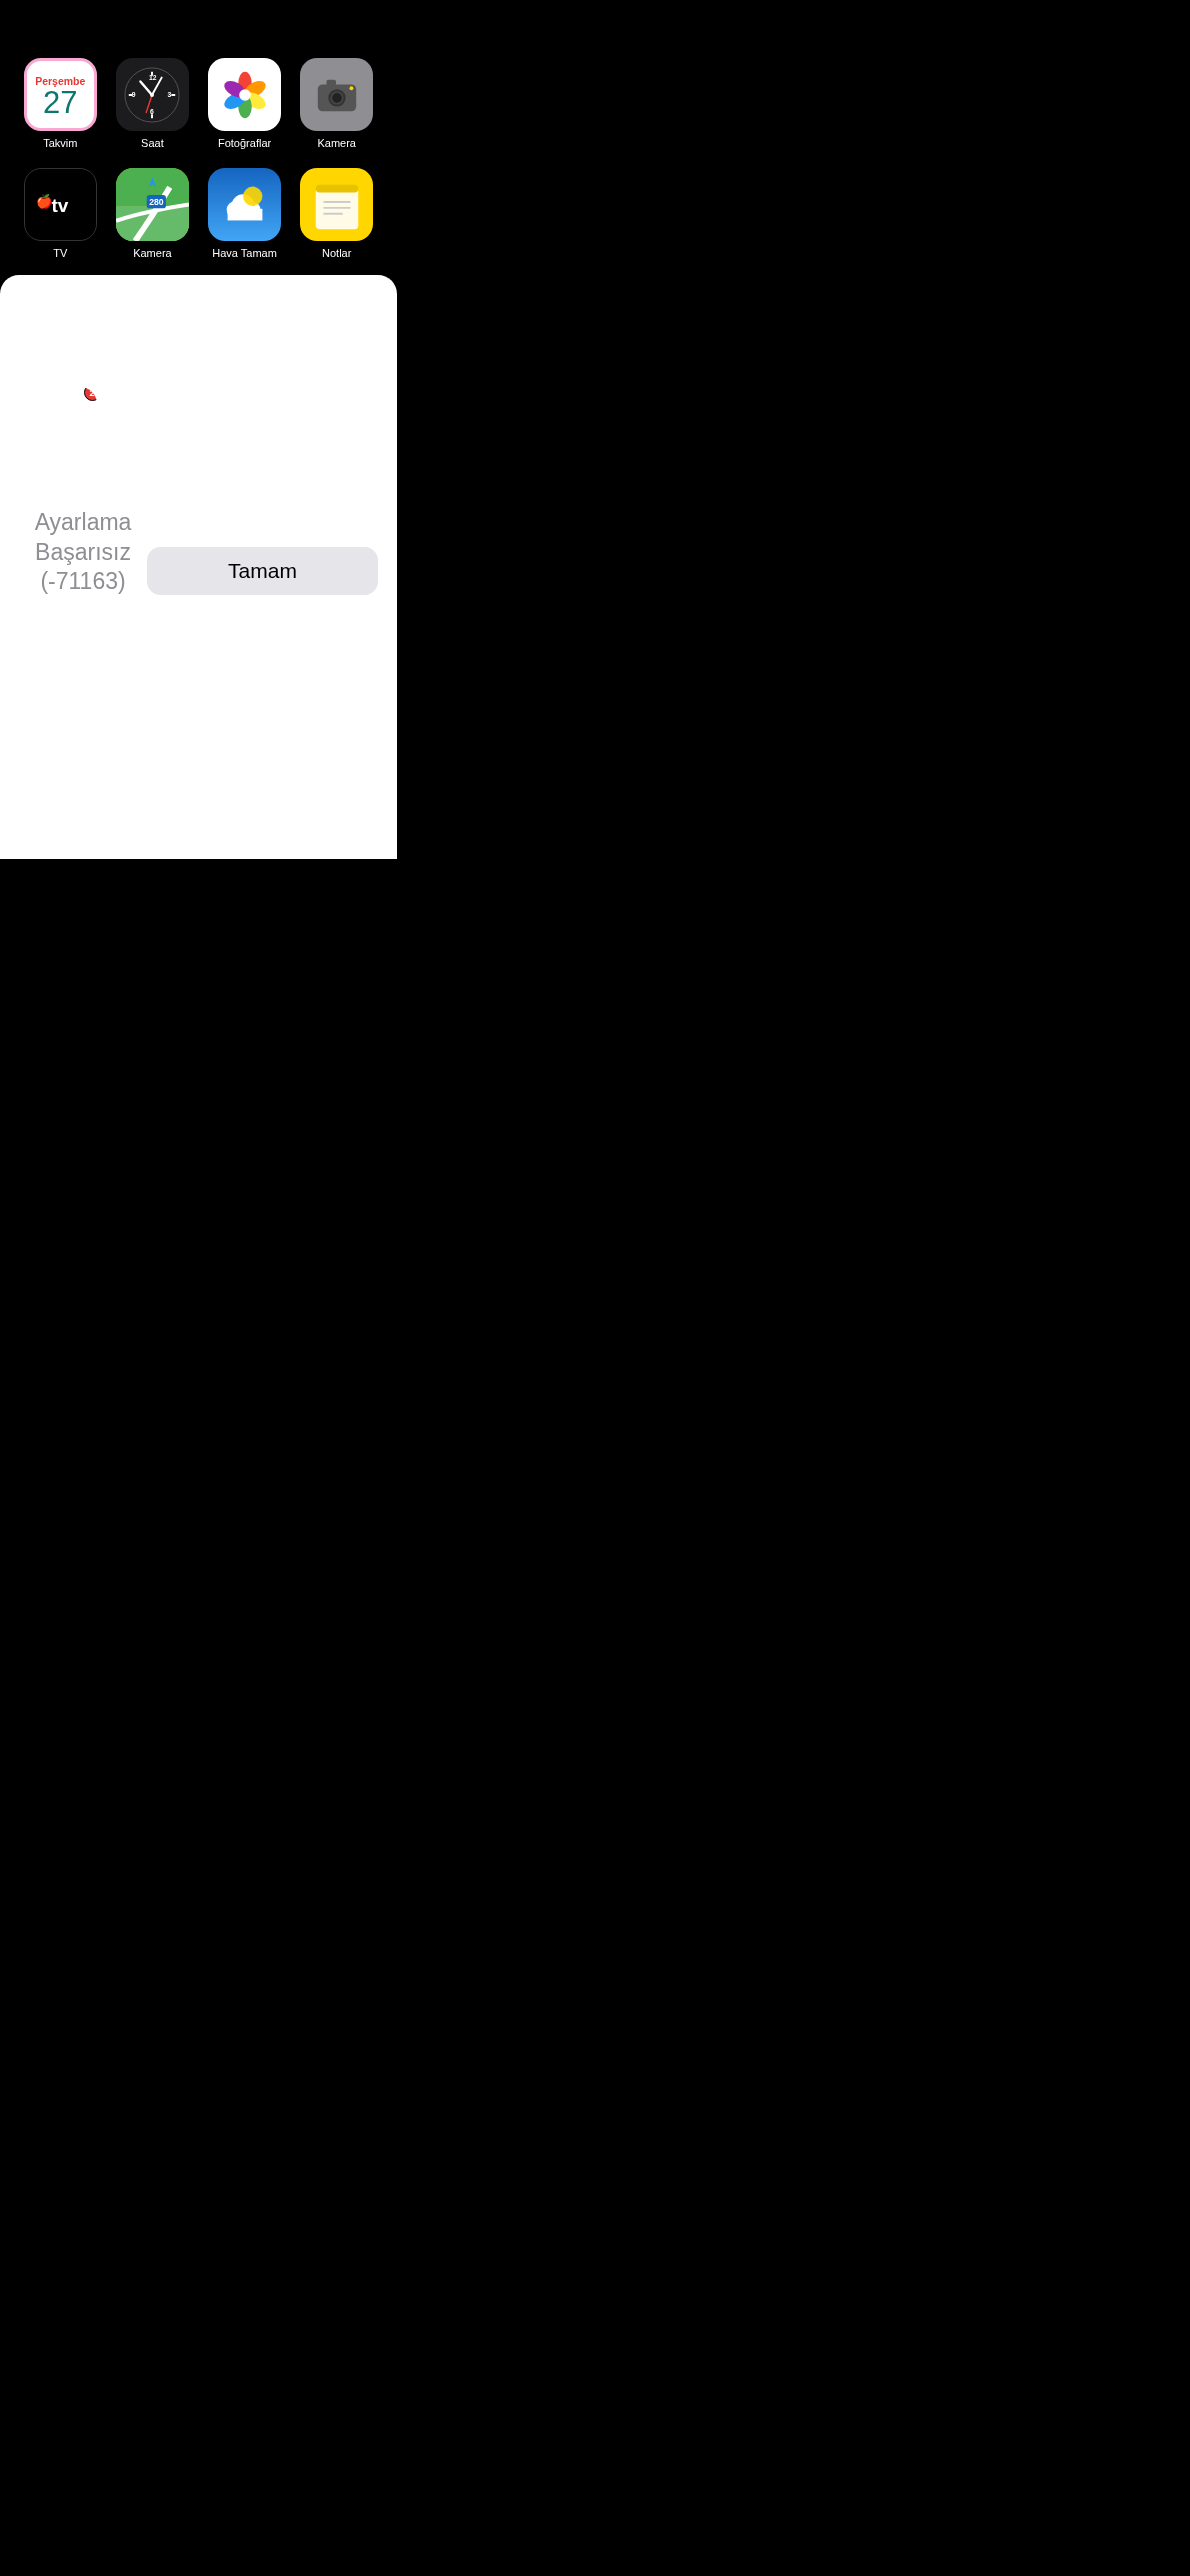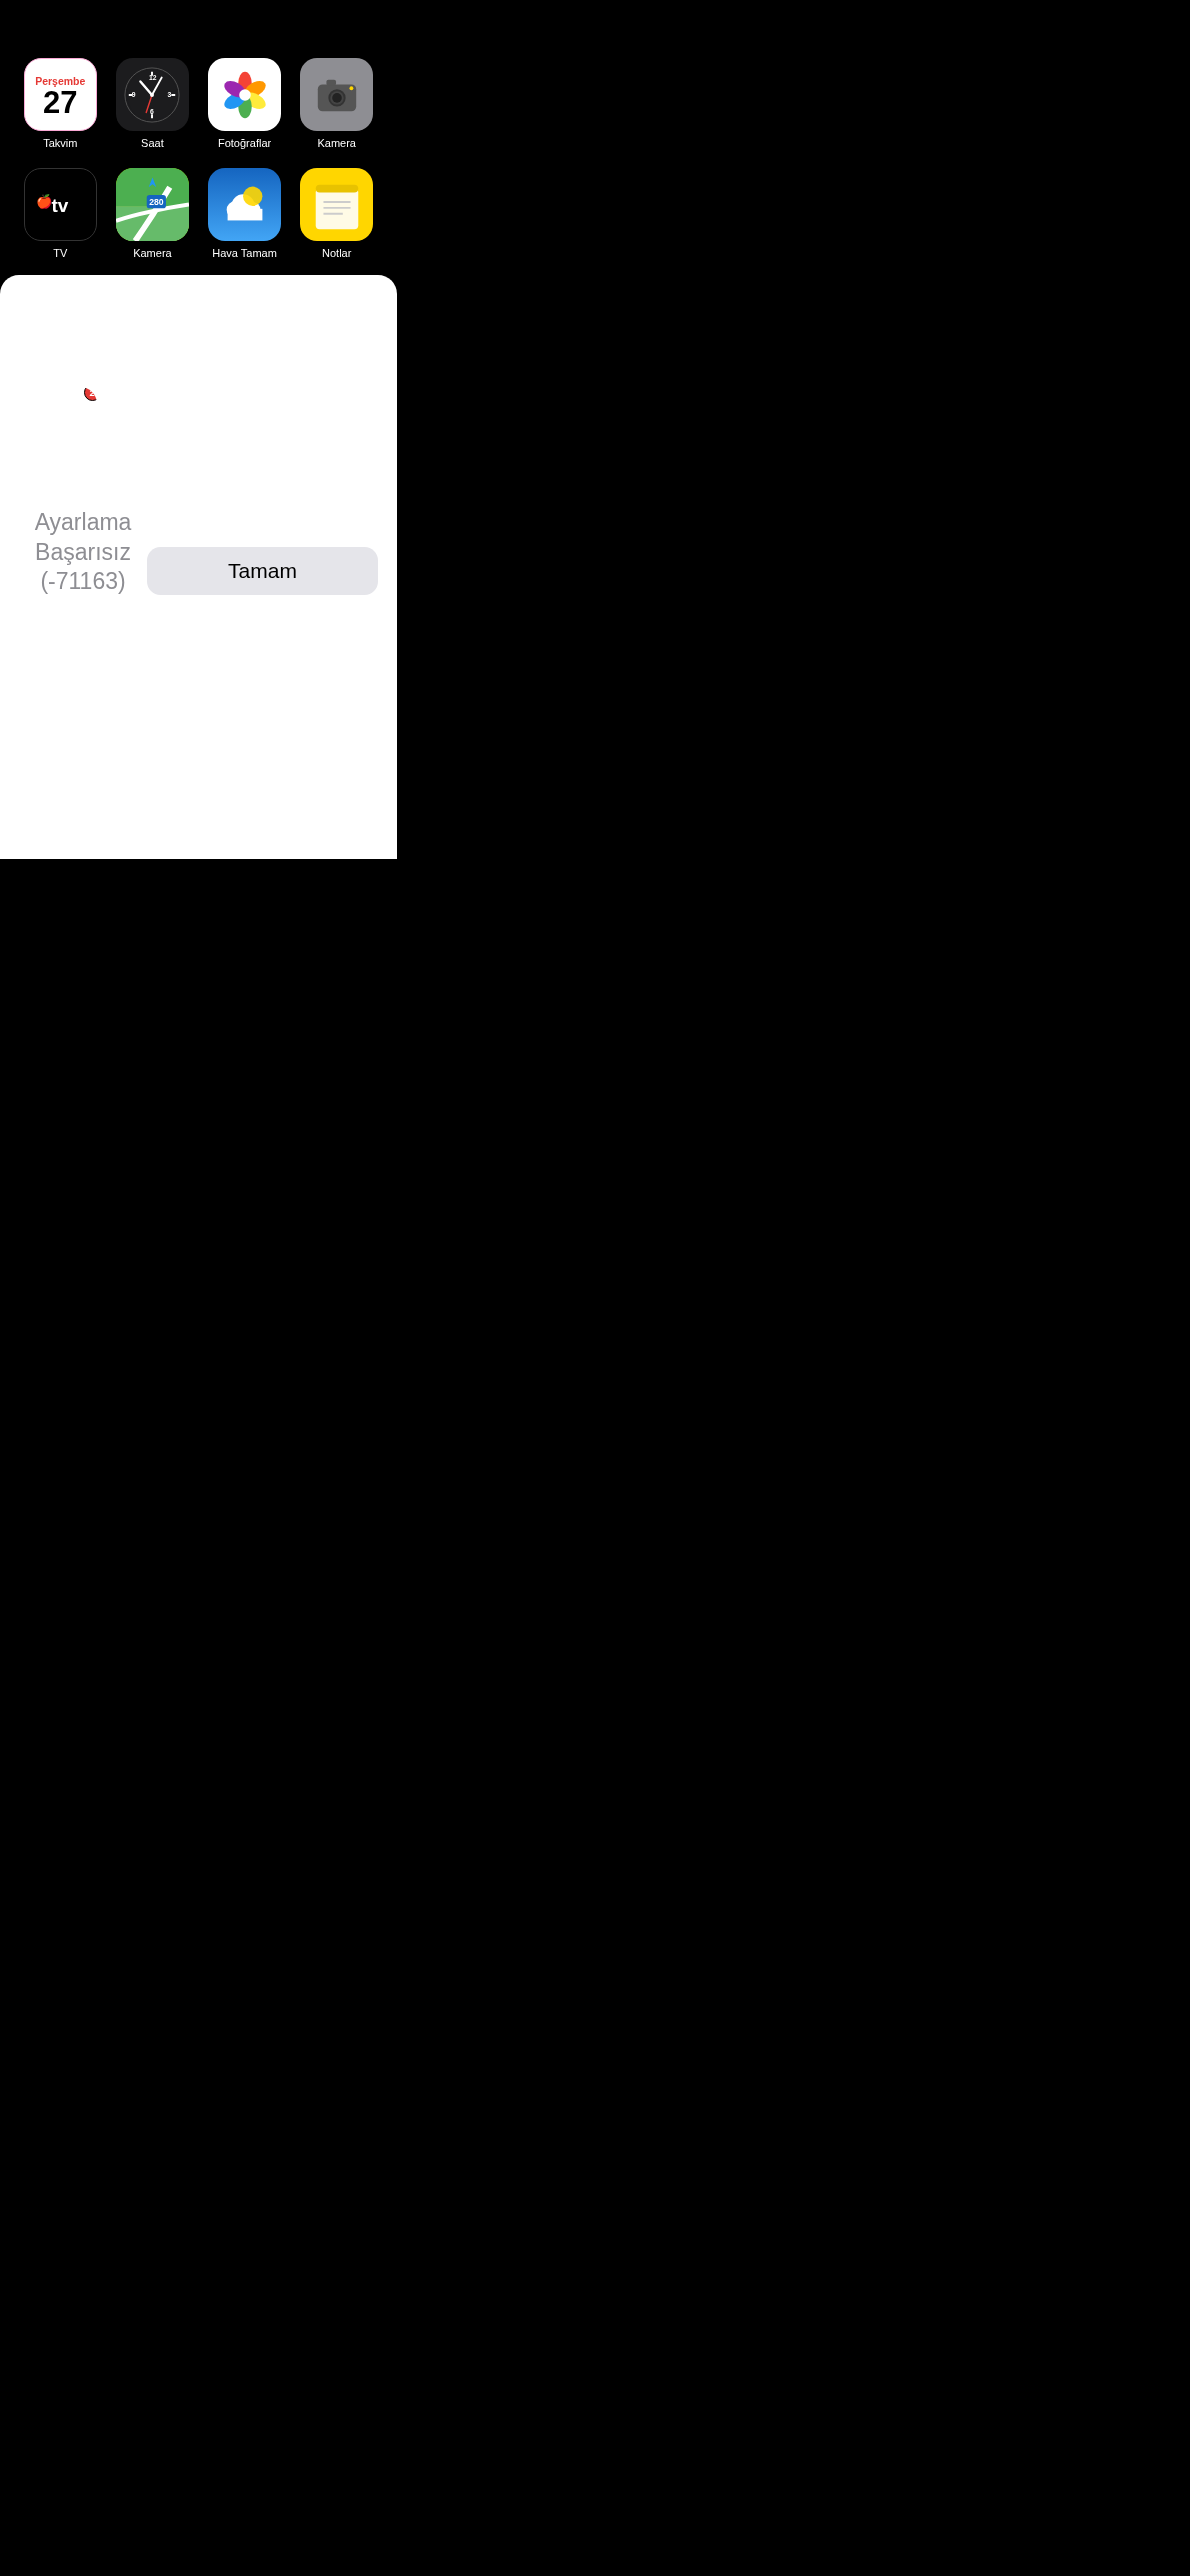--- a/index.html
+++ b/index.html
@@ -49,32 +49,32 @@
       color: #fff;
       font-size: 11px;
       text-align: center;
       text-shadow: 0 1px 1.9px rgba(0,0,0,0.8);
     }
 
     
     .icon-calendar {
       background: #fff;
       flex-direction: column;
-      border: 1px solid #f9a8d4;
+      border: 3px solid #f9a8d4;
     }
     .icon-calendar .cal-top {
       color: #e53935;
       font-size: 10.5px;
       font-weight: 600;
       margin-top: 3.8px;
     }
     .icon-calendar .cal-date {
-      color: #000000;
+      color: #0f766e;
       font-size: 31px;
-      font-weight: 700;
+      font-weight: 400;
       line-height: 1;
     }
 
     
     .icon-clock {
       background: #1c1c1e;
     }
     .clock-face {
       width: 58px;
       height: 58px;

